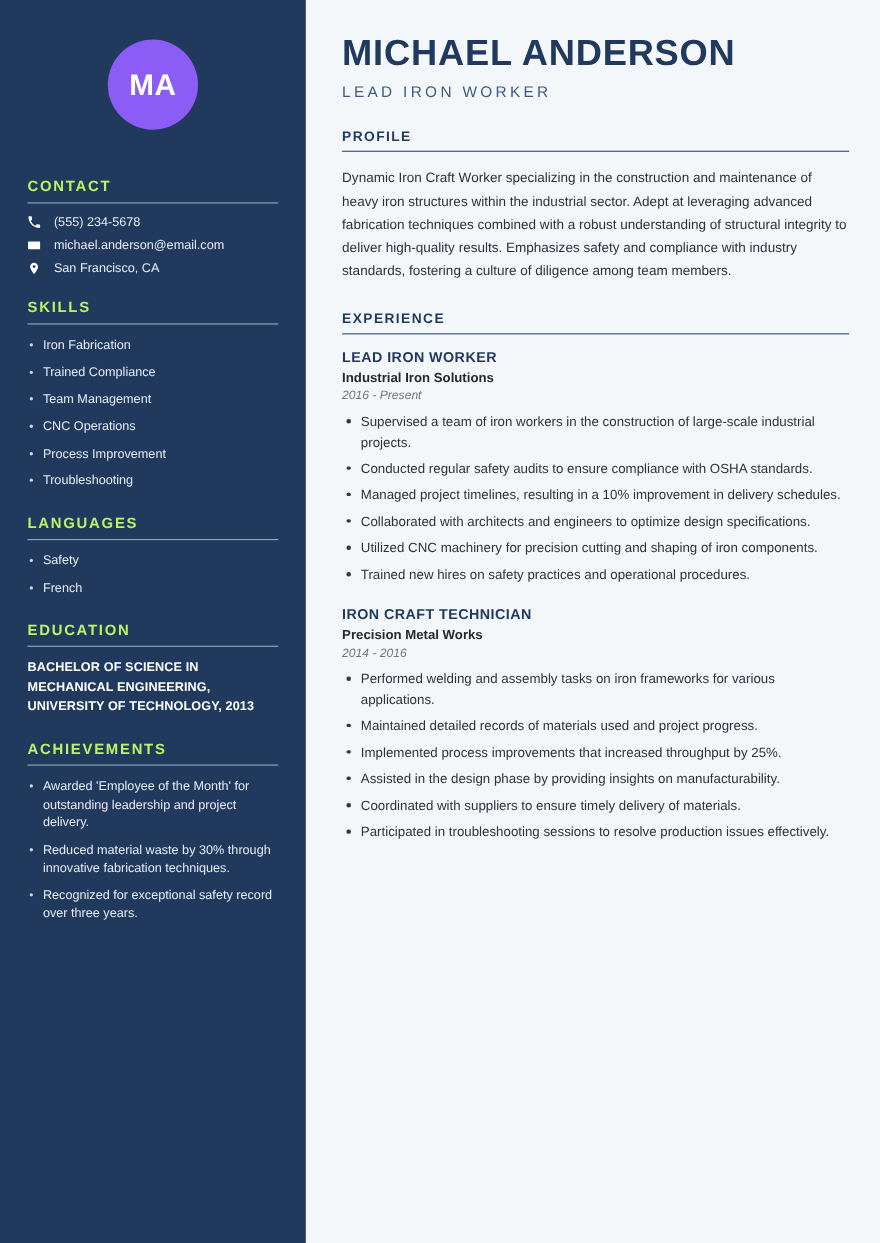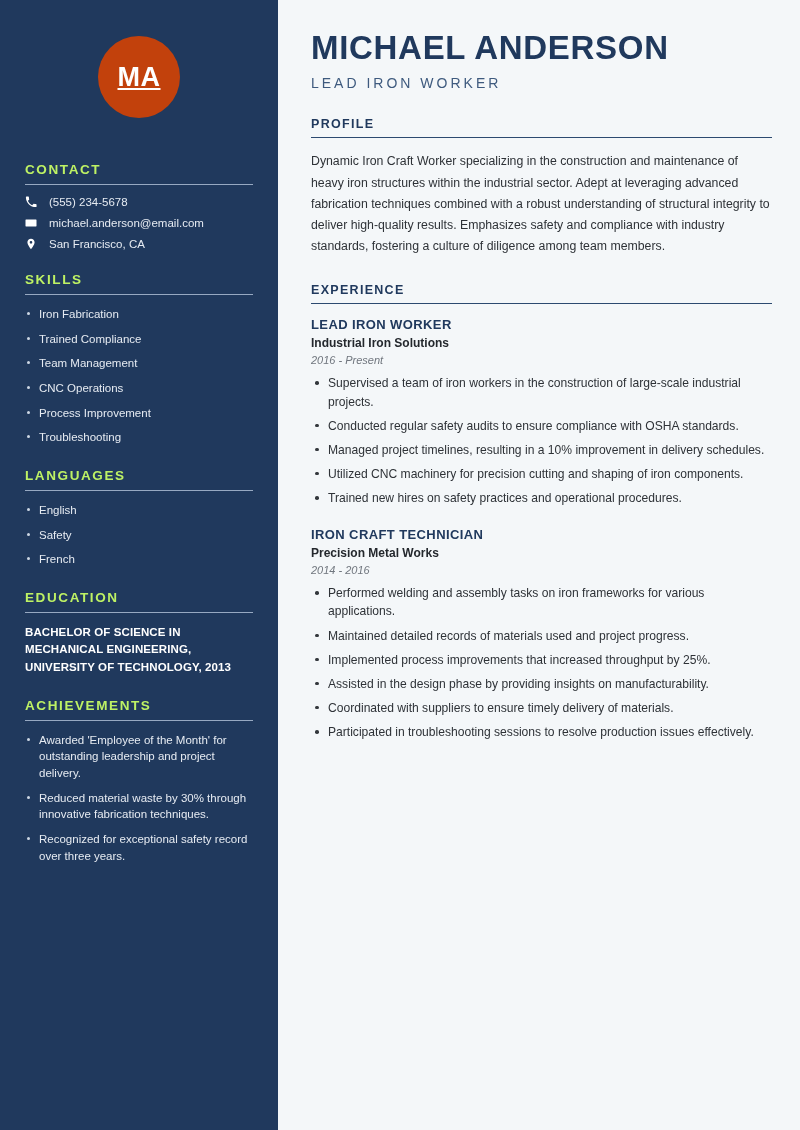--- a/index.html
+++ b/index.html
@@ -41,29 +41,28 @@
   .avatar-wrap {
     display: flex;
     justify-content: center;
     padding-top: 36px;
     padding-bottom: 8px;
   }
   .avatar {
     width: 82px;
     height: 82px;
     border-radius: 50%;
-    background: #c2410c;
+    background: #8b5cf6;
     color: #ffffff;
     display: flex;
     align-items: center;
     justify-content: center;
     font-size: 27px;
     font-weight: bold;
     letter-spacing: 0.5px;
-    text-decoration: underline;
   }
 
   .side-section {
     margin-top: 22px;
   }
   .side-section.first { margin-top: 36px; }
 
   .side-heading {
     font-size: 13.5px;
     font-weight: bold;
@@ -267,21 +266,20 @@
         <li>CNC Operations</li>
         <li>Process Improvement</li>
         <li>Troubleshooting</li>
       </ul>
     </section>
 
     <section class="side-section">
       <h2 class="side-heading">LANGUAGES</h2>
       <div class="side-rule"></div>
       <ul class="bullet-list">
-        <li>English</li>
         <li>Safety</li>
         <li>French</li>
       </ul>
     </section>
 
     <section class="side-section">
       <h2 class="side-heading">EDUCATION</h2>
       <div class="side-rule"></div>
       <div class="edu-entry">BACHELOR OF SCIENCE IN MECHANICAL ENGINEERING, UNIVERSITY OF TECHNOLOGY, 2013</div>
     </section>
@@ -318,20 +316,21 @@
       <div class="main-rule"></div>
 
       <div class="exp-entry">
         <h3 class="exp-title">LEAD IRON WORKER</h3>
         <div class="exp-company">Industrial Iron Solutions</div>
         <div class="exp-dates">2016 - Present</div>
         <ul class="exp-bullets">
           <li>Supervised a team of iron workers in the construction of large-scale industrial projects.</li>
           <li>Conducted regular safety audits to ensure compliance with OSHA standards.</li>
           <li>Managed project timelines, resulting in a 10% improvement in delivery schedules.</li>
+          <li>Collaborated with architects and engineers to optimize design specifications.</li>
           <li>Utilized CNC machinery for precision cutting and shaping of iron components.</li>
           <li>Trained new hires on safety practices and operational procedures.</li>
         </ul>
       </div>
 
       <div class="exp-entry">
         <h3 class="exp-title">IRON CRAFT TECHNICIAN</h3>
         <div class="exp-company">Precision Metal Works</div>
         <div class="exp-dates">2014 - 2016</div>
         <ul class="exp-bullets">

